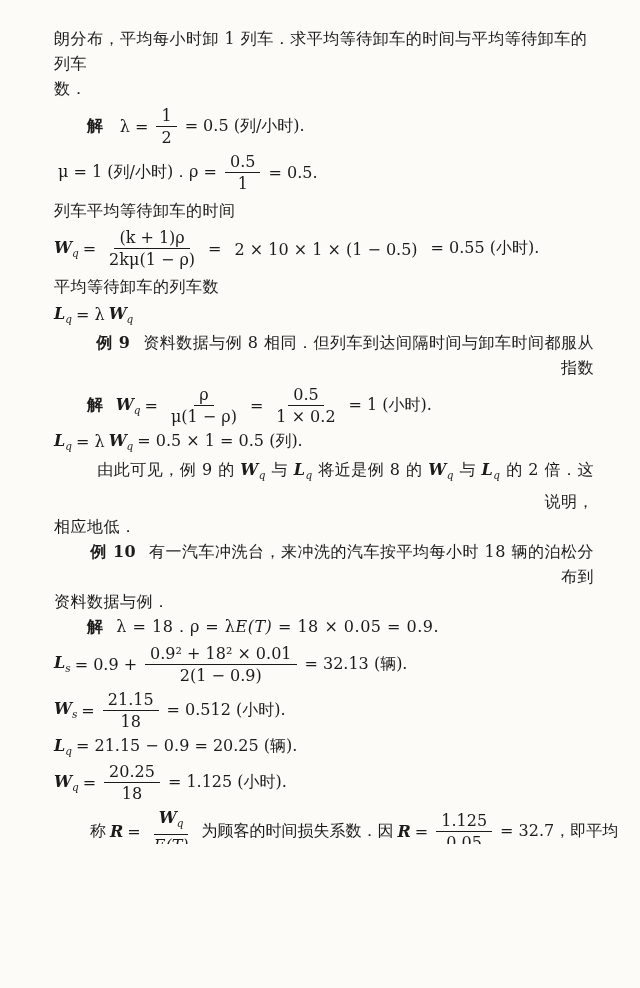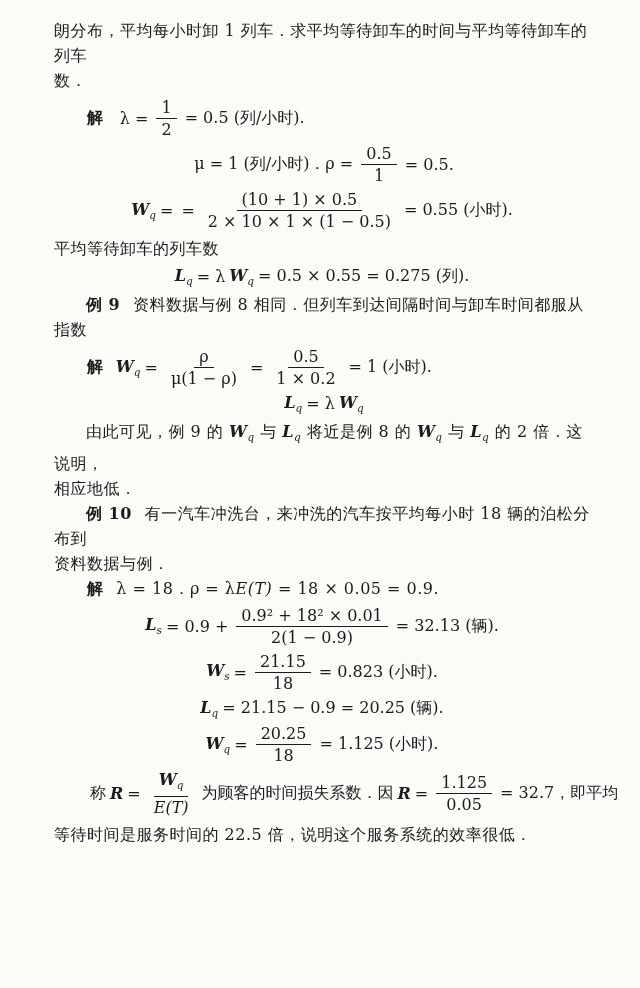--- a/index.html
+++ b/index.html
@@ -5,41 +5,41 @@
   * { box-sizing: border-box; }
   html,body { margin:0; padding:0; }
   body {
     width:640px; height:988px;
     background:#fcfbf7;
     color:#1b1b1b;
     font-family:"DejaVu Serif","Liberation Serif",serif;
   }
   .page {
     width:640px; height:844px;
-    padding:18px 46px 0 54px;
+    padding:26px 46px 0 54px;
     overflow:hidden;
     position:relative;
   }
   .ln {
     margin:0;
     font-size:16px;
     line-height:25px;
     letter-spacing:0.5px;
   }
-  .ind { text-indent:2em; }
+  .ind { text-indent:2em;text-align:right; }
   .blab { font-weight:bold; margin-right:0.8em; }
   .mv { font-style:italic; font-weight:bold; font-family:"DejaVu Serif","Liberation Serif",serif; }
   .it { font-style:italic; font-weight:normal; }
   sub { font-size:10.5px; font-style:italic; }
   .fx {
     display:flex; align-items:center;
     font-size:16px; margin:5px 0;
     white-space:nowrap;
   }
-  .fx.ctr { justify-content:center; }
+  .fx.ctr { }
   .fx.sol { padding-left:33px; }
   .fx.ind2 { padding-left:32px; }
   .fx .mt { margin:0 4px; }
   .frac {
     display:inline-flex; flex-direction:column; align-items:center;
     line-height:19px; margin:0 4px; text-align:center;
   }
   .frac .fn { border-bottom:1.4px solid #1b1b1b; padding:0 5px 1px; }
   .frac .fd { padding:1px 5px 0; }
 </style>
@@ -63,39 +63,42 @@
 
   <div class="fx ctr">
     <span class="mt">μ = 1 (列/小时)．ρ =</span>
     <span class="frac">
         <span class="fn">0.5</span>
         <span class="fd">1</span>
       </span>
     <span class="mt">= 0.5.</span>
   </div>
 
-
-  <div class="fx ctr">
-    <span><span class="mv">W</span><sub>q</sub></span>
-    <span class="mt">=</span>
-    <span class="mt">=</span>
-    <span class="frac">
-        <span class="fn">(10 + 1) × 0.5</span>
+  <p class="ln">列车平均等待卸车的时间</p>
+
+  <div class="fx ctr">
+    <span><span class="mv">W</span><sub>q</sub></span>
+    <span class="mt">=</span>
+    <span class="frac">
+        <span class="fn">(k + 1)ρ</span>
+        <span class="fd">2kμ(1 − ρ)</span>
+      </span>
+    <span class="mt">=</span>
+    <span class="frac">
         <span class="fd">2 × 10 × 1 × (1 − 0.5)</span>
       </span>
     <span class="mt">= 0.55 (小时).</span>
   </div>
 
   <p class="ln">平均等待卸车的列车数</p>
 
   <div class="fx ctr">
     <span><span class="mv">L</span><sub>q</sub></span>
     <span class="mt">= λ</span>
     <span><span class="mv">W</span><sub>q</sub></span>
-    <span class="mt">= 0.5 × 0.55 = 0.275 (列).</span>
   </div>
 
   <p class="ln ind">
     <span class="blab">例 9</span><span>资料数据与例 8 相同．但列车到达间隔时间与卸车时间都服从指数</span>
   </p>
 
   <div class="fx sol">
     <span class="blab">解</span>
     <span><span class="mv">W</span><sub>q</sub></span>
     <span class="mt">=</span>
@@ -108,20 +111,21 @@
         <span class="fn">0.5</span>
         <span class="fd">1 × 0.2</span>
       </span>
     <span class="mt">= 1 (小时).</span>
   </div>
 
   <div class="fx ctr">
     <span><span class="mv">L</span><sub>q</sub></span>
     <span class="mt">= λ</span>
     <span><span class="mv">W</span><sub>q</sub></span>
+    <span class="mt">= 0.5 × 1 = 0.5 (列).</span>
   </div>
 
   <p class="ln ind">
     <span>由此可见，例 9 的</span>
     <span><span class="mv">W</span><sub>q</sub></span>
     <span>与</span>
     <span><span class="mv">L</span><sub>q</sub></span>
     <span>将近是例 8 的</span>
     <span><span class="mv">W</span><sub>q</sub></span>
     <span>与</span>
@@ -150,21 +154,21 @@
     <span class="mt">= 32.13 (辆).</span>
   </div>
 
   <div class="fx ctr">
     <span><span class="mv">W</span><sub>s</sub></span>
     <span class="mt">=</span>
     <span class="frac">
         <span class="fn">21.15</span>
         <span class="fd">18</span>
       </span>
-    <span class="mt">= 0.823 (小时).</span>
+    <span class="mt">= 0.512 (小时).</span>
   </div>
 
   <div class="fx ctr">
     <span><span class="mv">L</span><sub>q</sub></span>
     <span class="mt">= 21.15 − 0.9 = 20.25 (辆).</span>
   </div>
 
   <div class="fx ctr">
     <span><span class="mv">W</span><sub>q</sub></span>
     <span class="mt">=</span>

